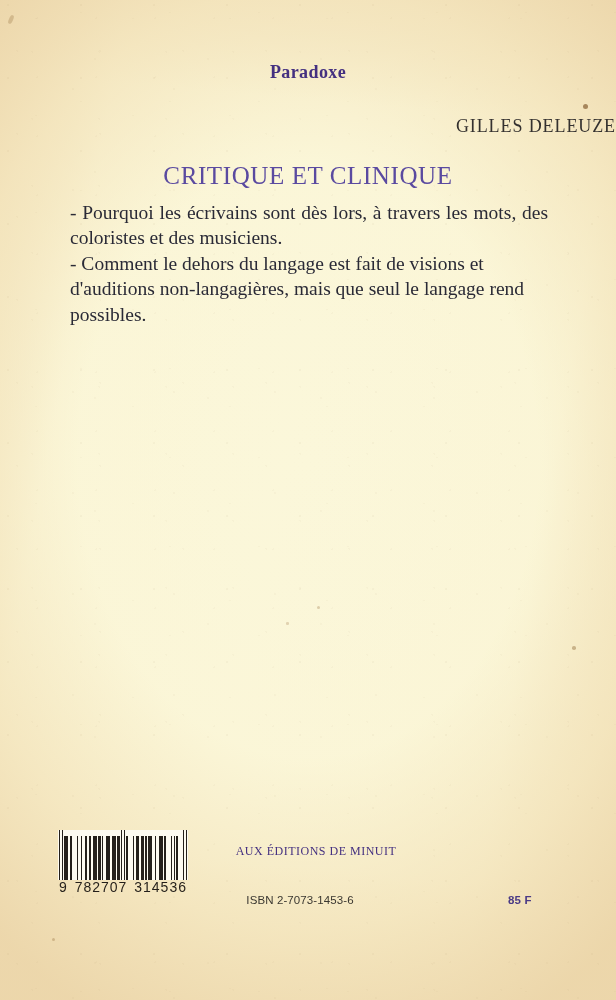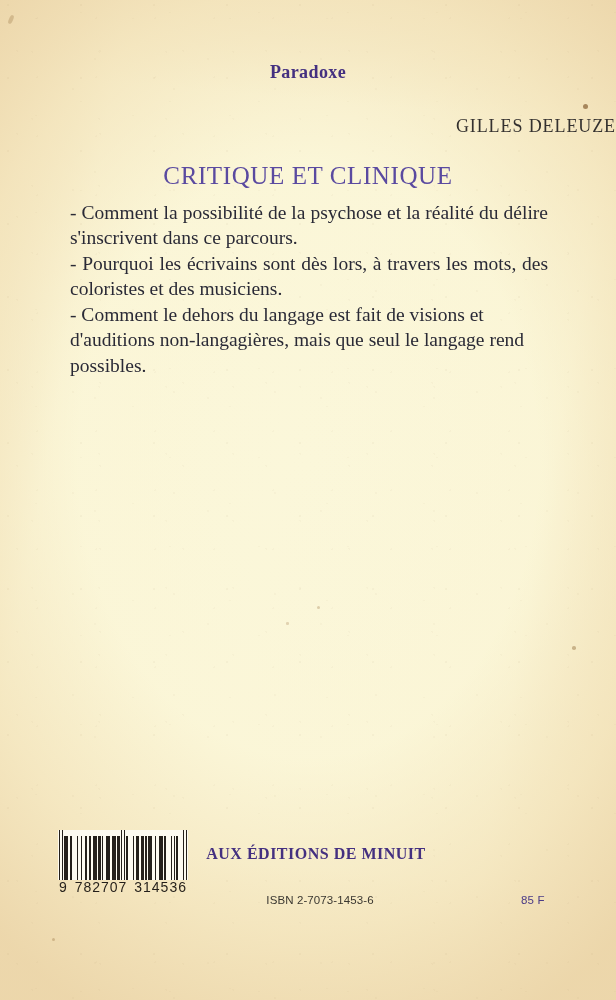--- a/index.html
+++ b/index.html
@@ -155,54 +155,53 @@
 
   .publisher {
     position: absolute;
     left: 196px;
     top: 845px;
     width: 240px;
     text-align: center;
     color: #443080;
   }
   .publisher-name {
-    font-size: 16px;
-    font-weight: bold;
+    font-size: 12px;
+    font-weight: normal;
     letter-spacing: .5px;
     line-height: 1.15;
   }
   .publisher-address {
     font-size: 14.5px;
     font-weight: bold;
     letter-spacing: .1px;
     line-height: 1.3;
   }
 
   .isbn {
     position: absolute;
-    left: 200px;
+    left: 180px;
     top: 894px;
     width: 240px;
     text-align: center;
     font-family: "Liberation Sans", "DejaVu Sans", sans-serif;
     font-size: 11.5px;
     letter-spacing: .1px;
     color: #3a3730;
   }
 
   .price {
     position: absolute;
     left: 508px;
     top: 894px;
     font-family: "Liberation Sans", "DejaVu Sans", sans-serif;
     font-size: 11.5px;
-    font-weight: normal;
+    font-weight: bold;
     letter-spacing: .2px;
     color: #4a3a86;
-    margin-left: 13px;
   }
 </style>
 </head>
 <body>
 
 <div class="page">
 
   <div class="grain"></div>
   <div class="speck speck-a"></div>
   <div class="speck speck-b"></div>
@@ -211,21 +210,20 @@
   <div class="speck speck-e"></div>
   <div class="speck speck-f"></div>
 
   <div class="series-title">Paradoxe</div>
 
   <div class="author">GILLES DELEUZE</div>
 
   <div class="book-title">CRITIQUE ET CLINIQUE</div>
 
   <div class="blurb">
-    <p>- Comment la possibilité de la psychose et la réalité du délire s'inscrivent dans ce parcours.</p>
     <p>- Pourquoi les écrivains sont dès lors, à travers les mots, des coloristes et des musiciens.</p>
     <p>- Comment le dehors du langage est fait de visions et d'auditions non-langagières, mais que seul le langage rend possibles.</p>
   </div>
 
   <div class="barcode-wrap">
     <div class="barcode" id="barcode-bars">
         <i class="g" style="width: 1.36842px; margin-right: 0px;"></i>
         <i style="background: transparent; width: 1.36842px; margin-right: 0px;"></i>
         <i class="g" style="width: 1.36842px; margin-right: 0px;"></i>
         <i style="background: transparent; width: 1.36842px; margin-right: 0px;"></i>

